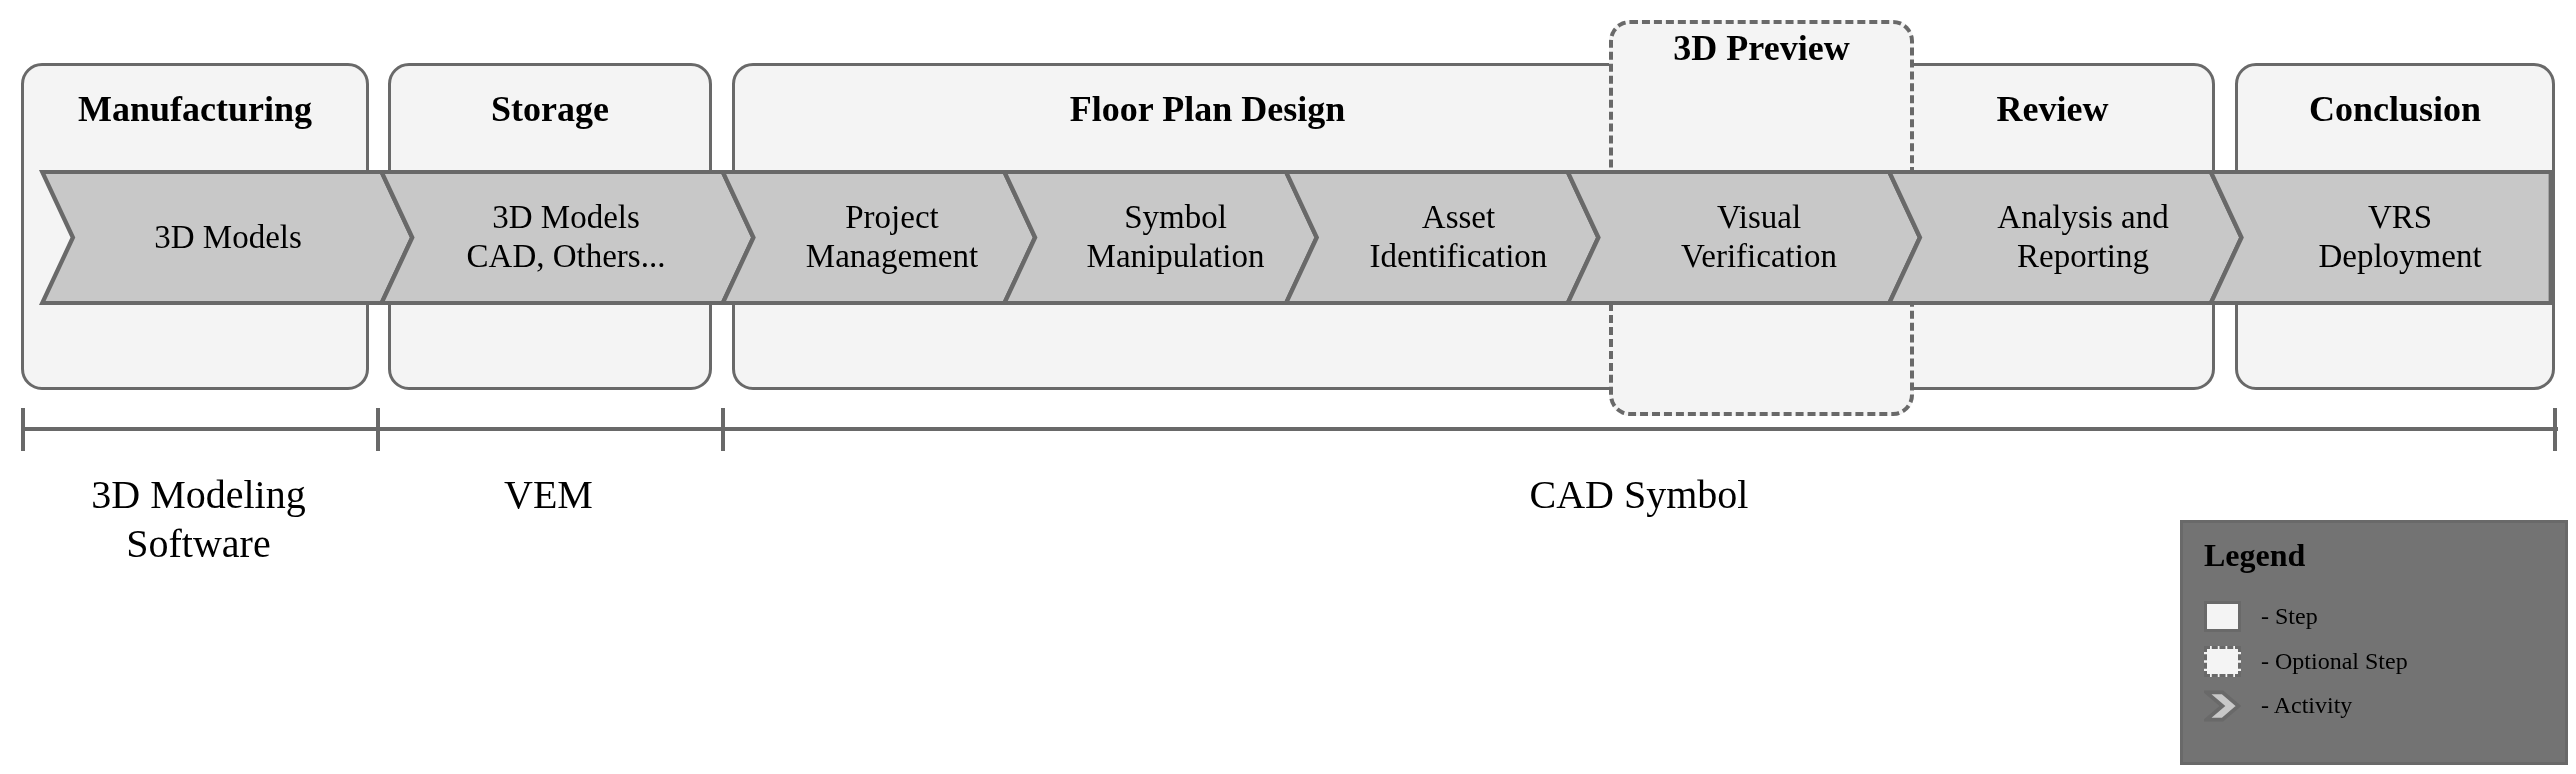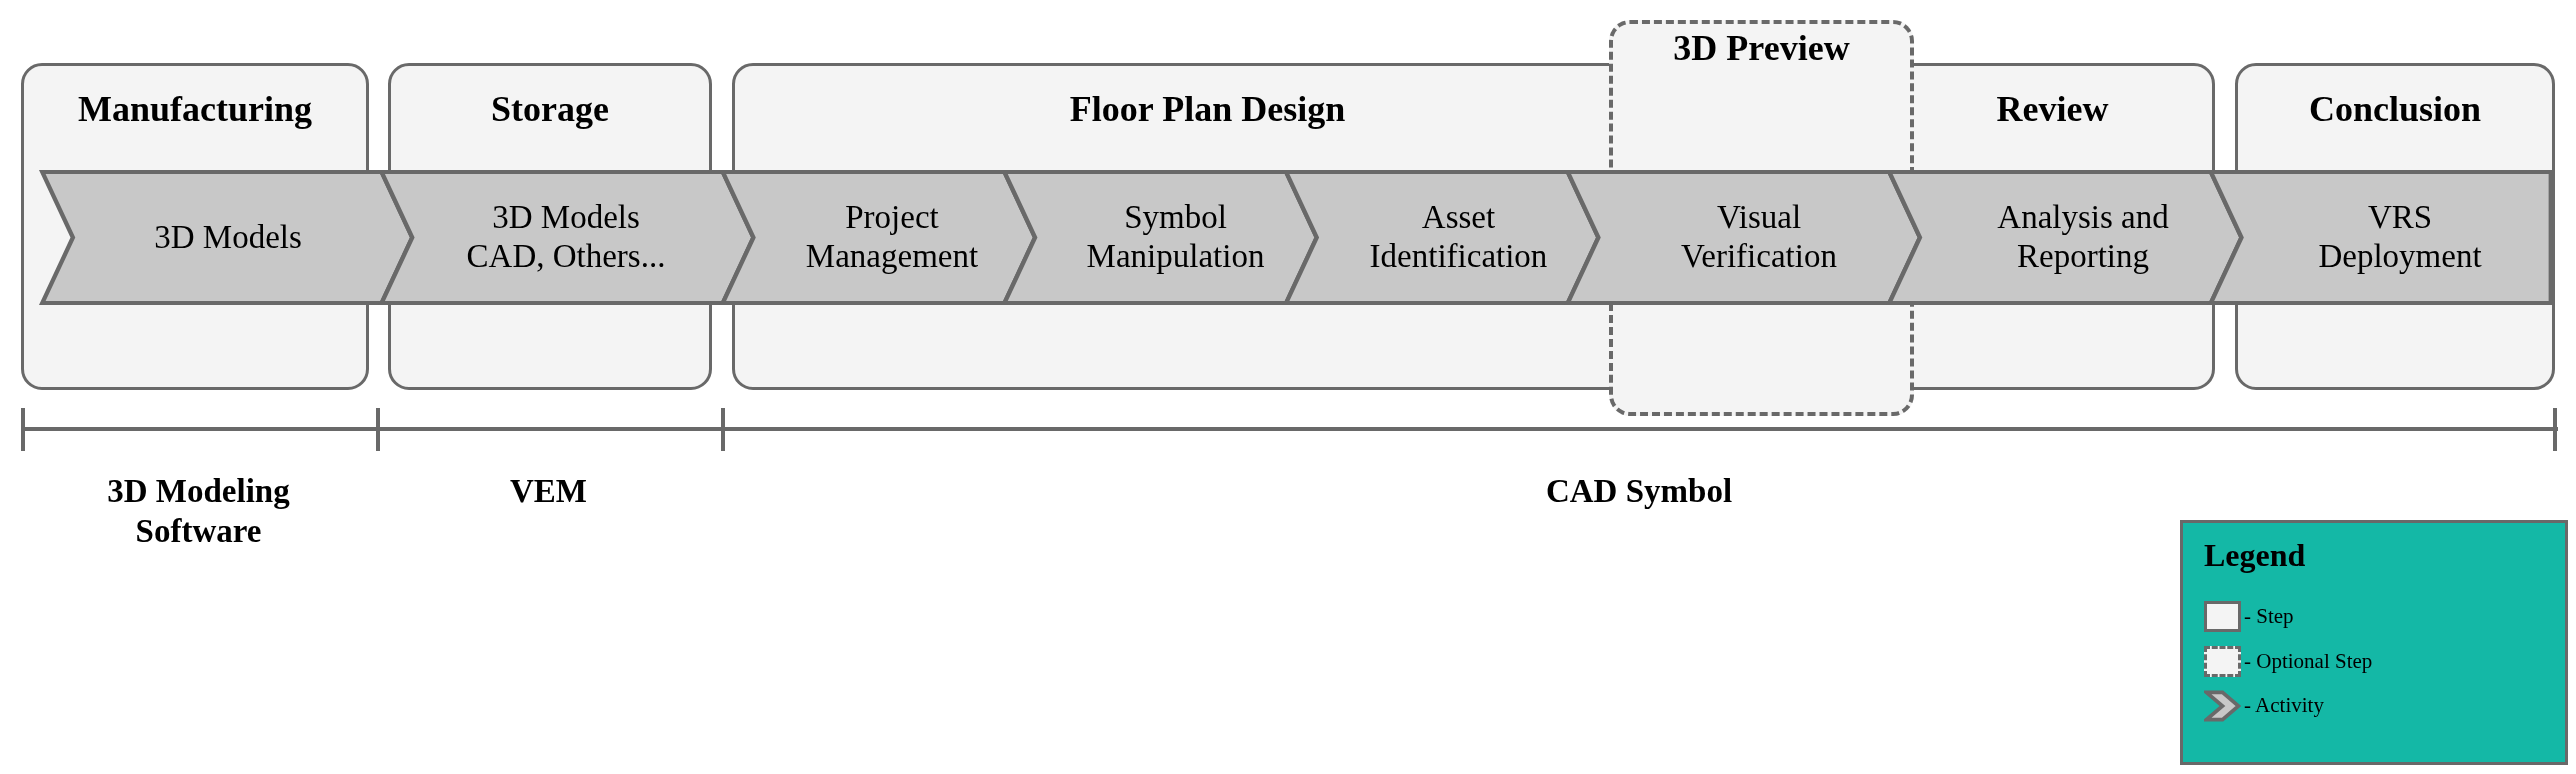--- a/index.html
+++ b/index.html
@@ -71,32 +71,32 @@
     height: 4.3px;
   }
   .bracket-tick {
     position: absolute;
     background: #696969;
     width: 4.3px;
   }
   .scope-label {
     position: absolute;
     text-align: center;
-    font-weight: bold;
-    font-size: 33px;
+    font-weight: normal;
+    font-size: 40px;
     line-height: 1.22;
     color: #000000;
     white-space: pre-line;
   }
 
   
   #legend {
     position: absolute;
     box-sizing: border-box;
-    background: #14b8a6;
+    background: #737373;
     border: 3.7px solid #696969;
   }
   .legend-title {
     position: absolute;
     font-weight: bold;
     font-size: 32px;
     line-height: 1;
     color: #000000;
   }
   .legend-row {
@@ -119,24 +119,24 @@
     background: #f4f4f4;
     border: 3.7px dashed #696969;
   }
   .legend-swatch.chevron {
     background: transparent;
     border: none;
     position: relative;
   }
   .legend-swatch.chevron svg { display: block; }
   .legend-text {
-    font-size: 21px;
+    font-size: 24px;
     line-height: 1;
     color: #000000;
-    margin-left: 3px;
+    margin-left: 20px;
     white-space: nowrap;
   }
 </style>
 </head>
 <body>
 
 <div id="canvas">
 
   <div class="phase-box" style="left:21px; top:63px; width:348px; height:327px;">
     <div class="phase-title" style="top:24.6px;">Manufacturing</div>

